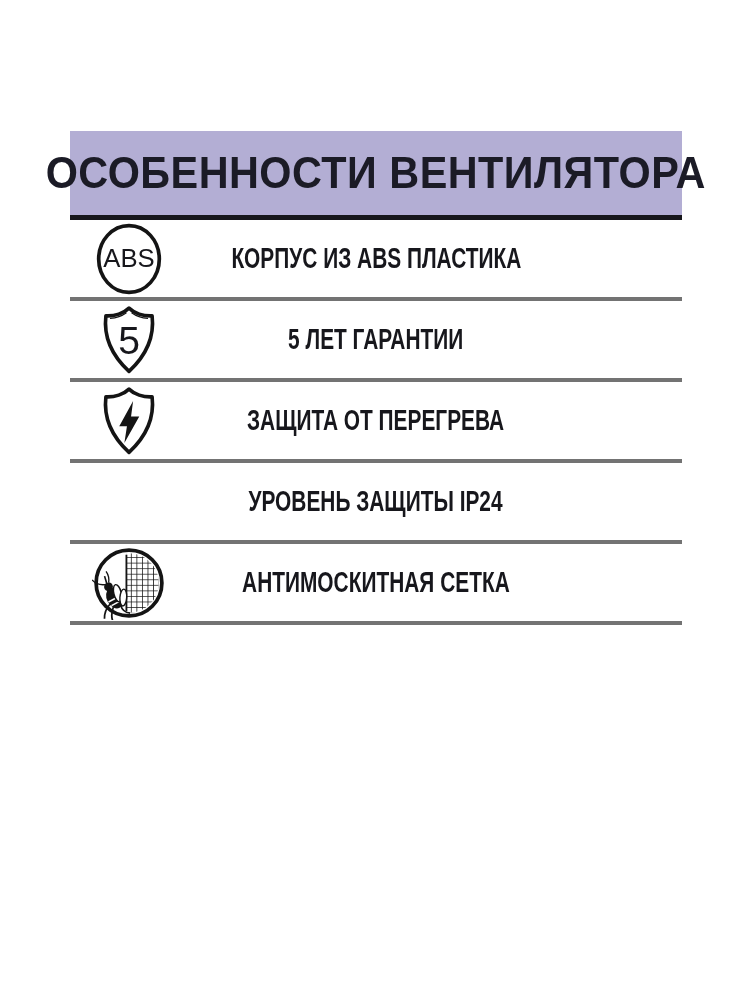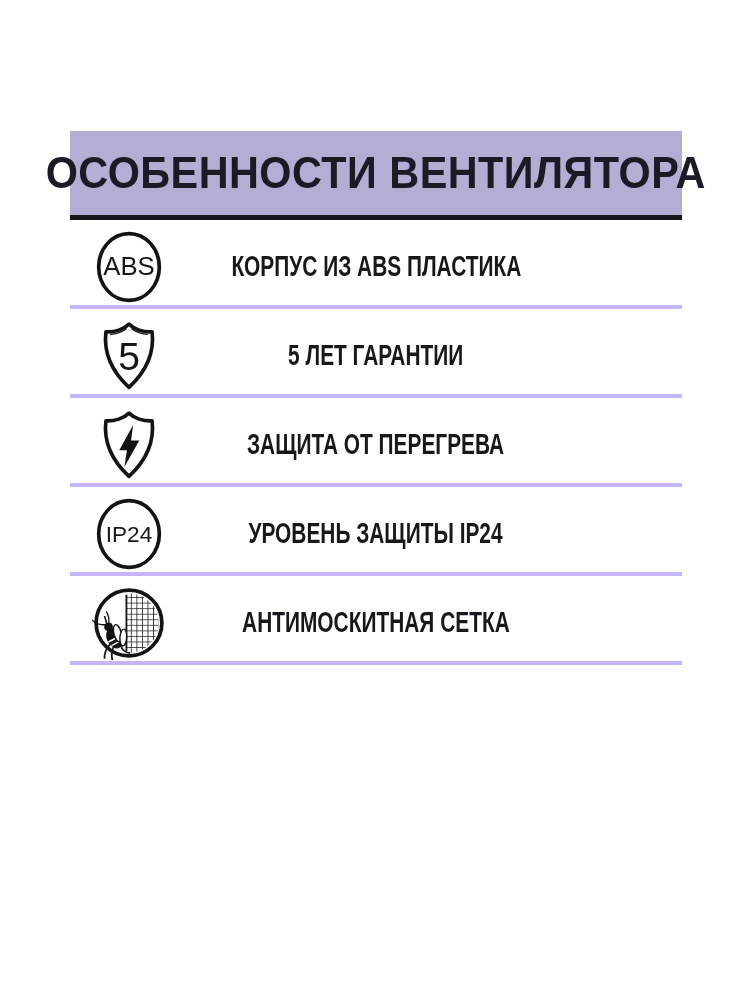--- a/index.html
+++ b/index.html
@@ -10,22 +10,22 @@
   .panel{position:absolute;left:70px;top:131px;width:612px;}
   .header{
     height:84px;background:#b3aed4;border-bottom:5px solid #17171c;
     display:flex;align-items:center;justify-content:center;
   }
   .header-title{
     font-size:45px;font-weight:700;color:#1b1b26;white-space:nowrap;
     transform:scaleX(0.92);letter-spacing:0.5px;
   }
   .row{
-    position:relative;height:77px;border-bottom:4px solid #c4b5fd;
-    display:flex;align-items:center;justify-content:center;margin-top:8px;
+    position:relative;height:77px;border-bottom:4px solid #737373;
+    display:flex;align-items:center;justify-content:center;
   }
   .icon-wrap{
     position:absolute;left:22px;top:50%;transform:translateY(-50%);
     width:74px;height:74px;
   }
   .icon-wrap svg{display:block;width:74px;height:74px;}
   .row-text{
     font-size:29px;font-weight:700;color:#17171c;text-align:center;
     line-height:1.12;white-space:nowrap;transform:scaleX(0.72);
   }
@@ -74,26 +74,20 @@
           <polygon points="40,16.5 26.5,41 34,41 31.5,57.5 46,31.5 38,31.5" fill="#141414"></polygon>
         </svg>
       </span>
       <div class="row-text">
         <div>ЗАЩИТА ОТ ПЕРЕГРЕВА</div>
       </div>
     </div>
 
 
     <div class="row">
-      <span class="icon-wrap">
-        <svg viewBox="0 0 72 72">
-          <ellipse cx="36" cy="36" rx="29.5" ry="32.5" fill="none" stroke="#141414" stroke-width="3.6"></ellipse>
-          <text class="badge-text" x="36" y="43.5" font-size="22" text-anchor="middle">IP24</text>
-        </svg>
-      </span>
       <div class="row-text">
         <div>УРОВЕНЬ ЗАЩИТЫ IP24</div>
       </div>
     </div>
 
 
     <div class="row">
       <span class="icon-wrap">
         <svg viewBox="0 0 72 72">
           <defs>

